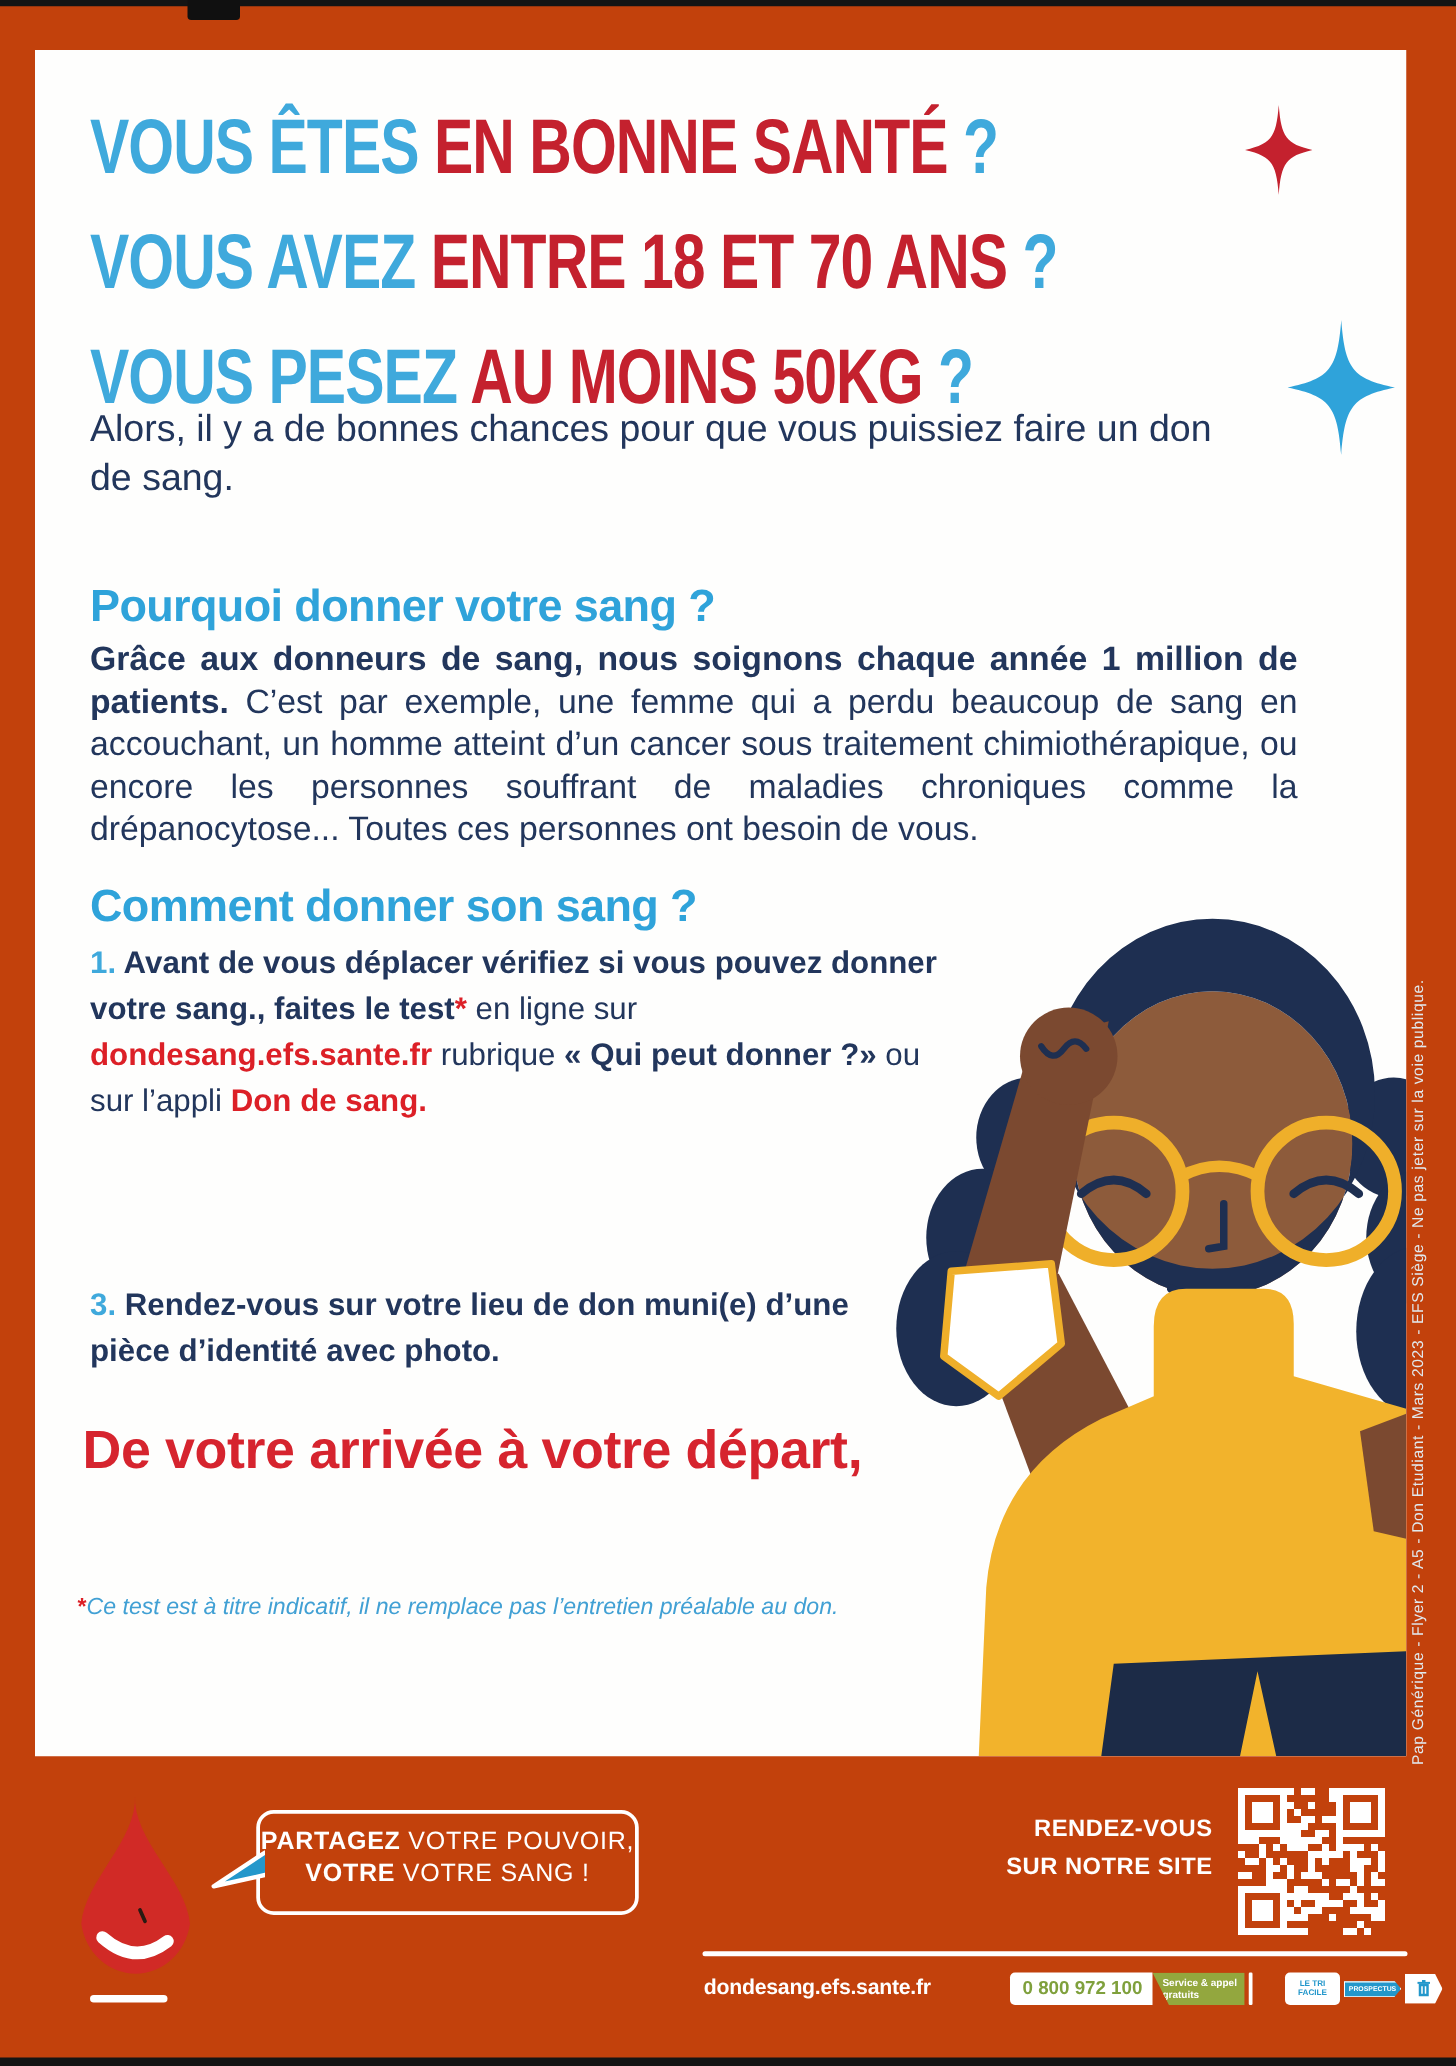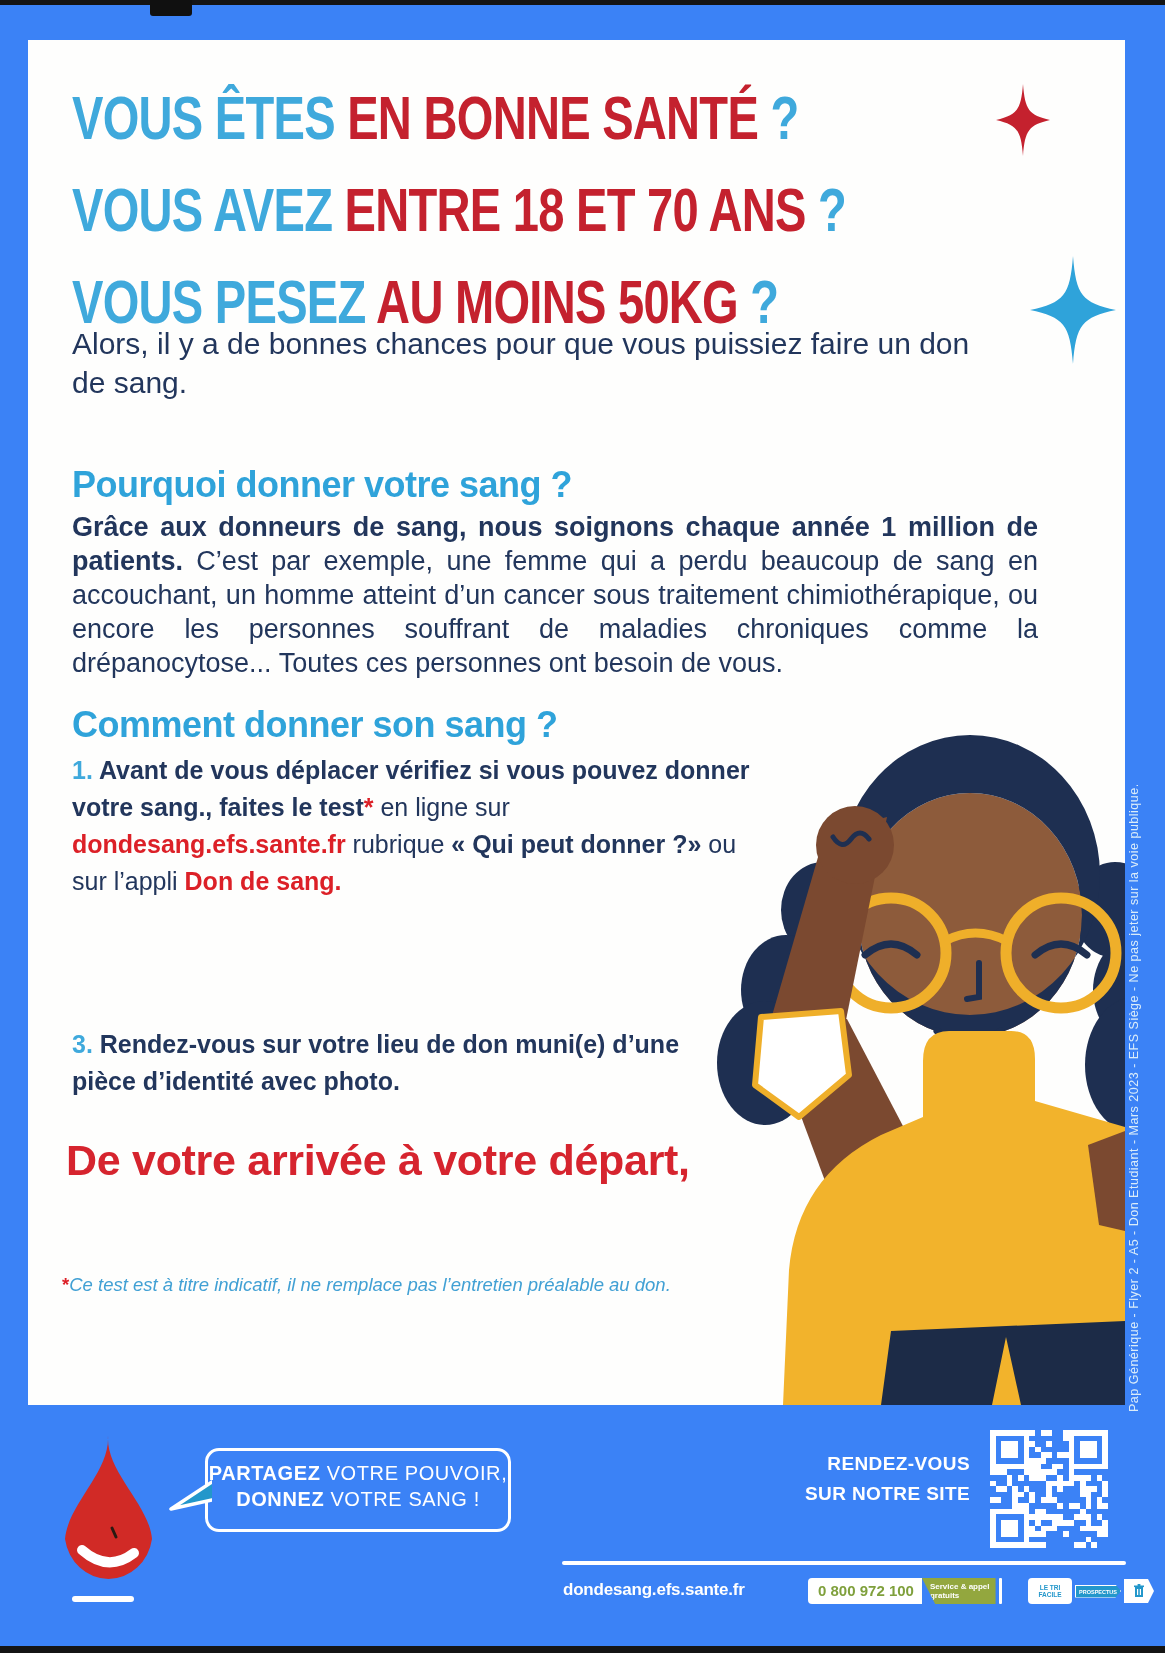--- a/index.html
+++ b/index.html
@@ -1,18 +1,18 @@
 <!DOCTYPE html>
 <html><head>
 <meta charset="utf-8">
 <style>
   html,body{margin:0;padding:0;background:#555;}
   .page{
     position:relative;width:1165px;height:1653px;margin:0 auto;
-    background:#3b82f6;overflow:hidden;
+    background:#c2410c;overflow:hidden;
     font-family:"Liberation Sans",sans-serif;
   }
   .abs{position:absolute;}
   .card{position:absolute;left:28px;top:40px;width:1097px;height:1365px;background:#FEFEFD;overflow:hidden;}
   
   .hline{position:absolute;left:44px;white-space:nowrap;font-weight:800;font-size:62px;
          letter-spacing:-1px;transform:scaleX(0.76);transform-origin:0 50%;}
   .hl-blue{color:#3FA9DC;}
   .hl-red{color:#C4212E;}
   
@@ -144,21 +144,21 @@
 
     <svg class="abs" style="left:52px;top:1432px;" width="112" height="162" viewBox="0 0 112 162">
       <path d="M56,4 C58,40 16,72 13,107 a44,47 0 0 0 87,0 C97,72 54,40 56,4 Z" fill="#D12A26"></path>
       <path d="M30,118 Q56,141 82,121" fill="none" stroke="#FFFFFF" stroke-width="10" stroke-linecap="round"></path>
       <path d="M60,96 l4,9" stroke="#2a1a12" stroke-width="3" stroke-linecap="round"></path>
     </svg>
     <div class="abs" style="left:72px;top:1596px;width:62px;height:6px;background:#fff;border-radius:3px;"></div>
 
     <div class="bubble" style="left:205px;top:1448px;width:300px;height:69px;padding-top:9px;">
       <div><b>PARTAGEZ</b><span> VOTRE POUVOIR,</span></div>
-      <div><b>DONNEZ</b><span> VOTRE SANG !</span></div>
+      <div><b>VOTRE</b><span> VOTRE SANG !</span></div>
     </div>
     <svg class="abs" style="left:168px;top:1478px;" width="44" height="38" viewBox="0 0 44 38">
       <path d="M44,4 L3,31 L44,22" fill="#2397CB" stroke="#FFFFFF" stroke-width="3.5" stroke-linejoin="round" stroke-linecap="round"></path>
     </svg>
 
     <div class="rdv" style="left:735px;top:1421px;width:235px;">
       <div>RENDEZ-VOUS</div>
       <div>SUR NOTRE SITE</div>
     </div>
 

